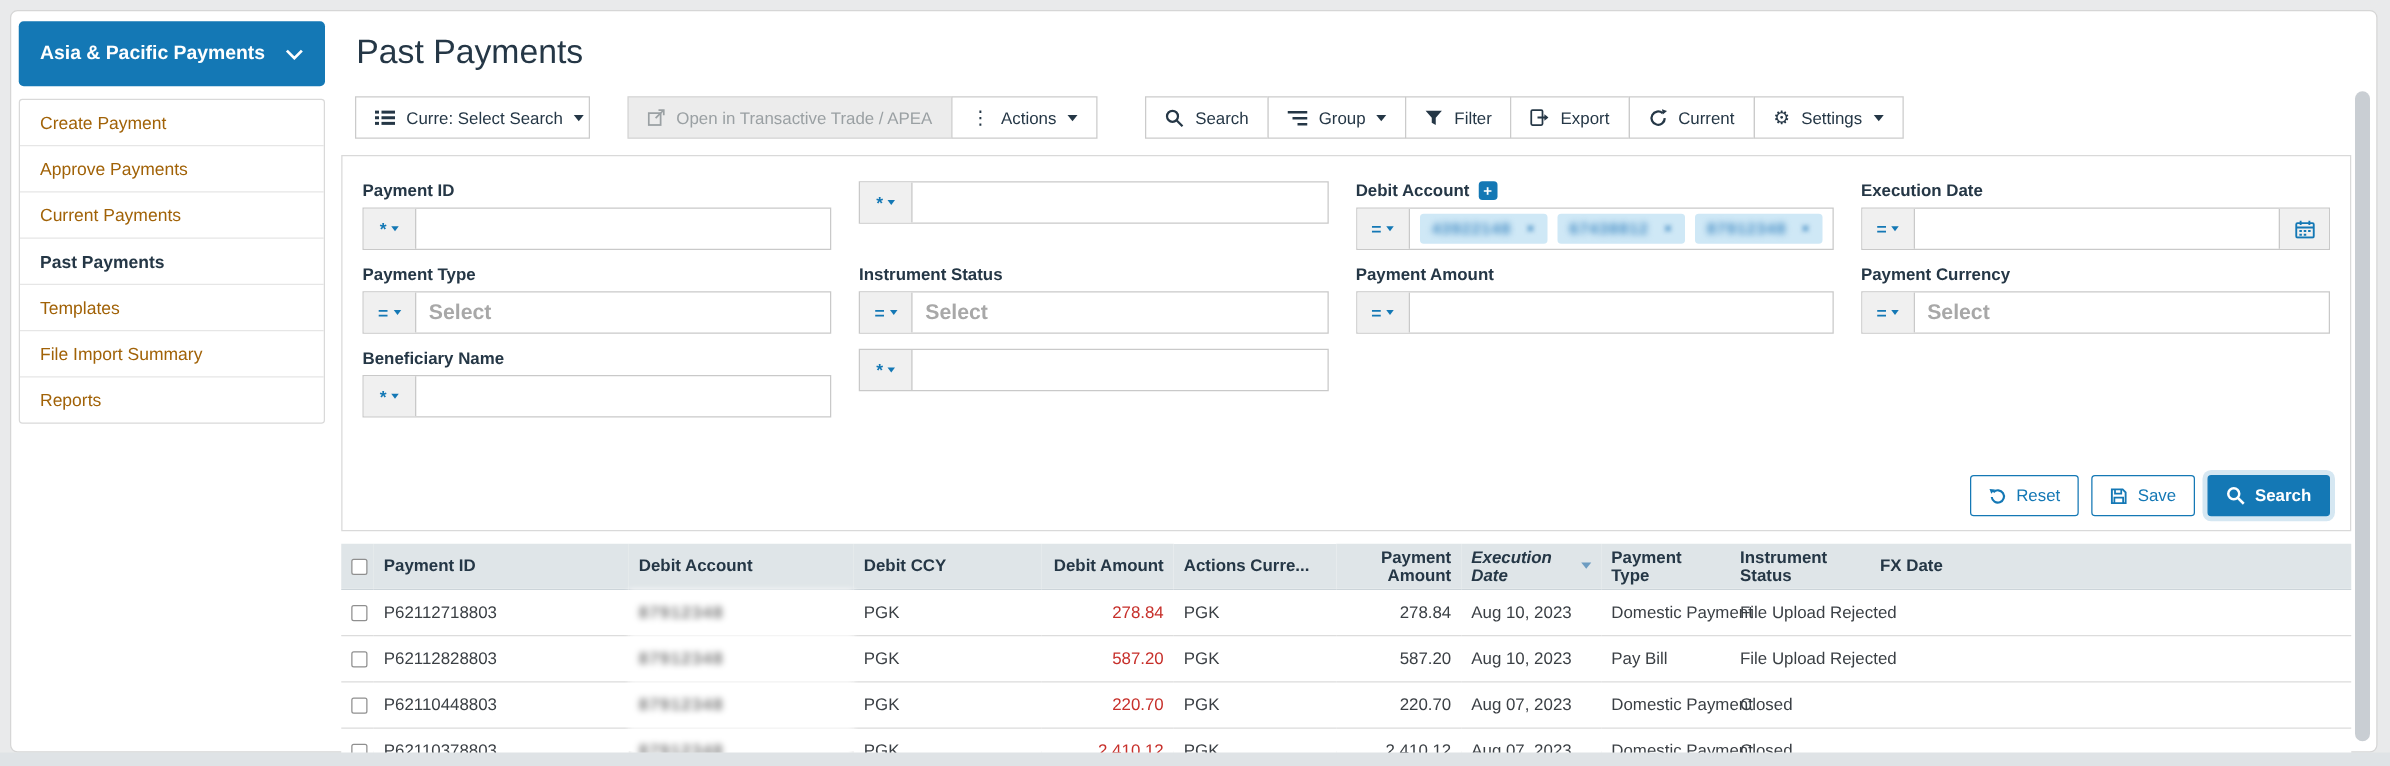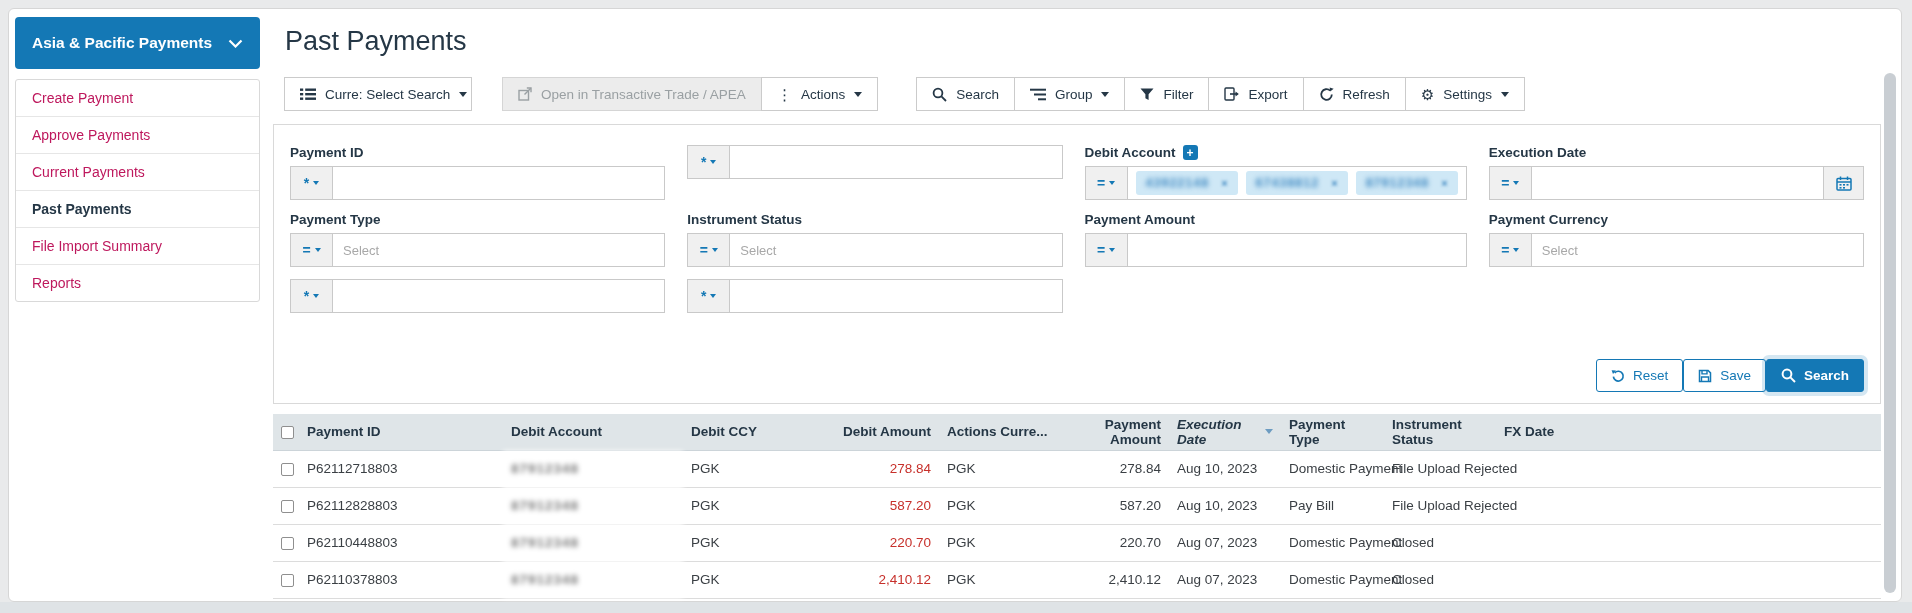--- a/index.html
+++ b/index.html
@@ -10,21 +10,21 @@
           background:#fff; border:1px solid #d6d6d6; border-radius:6px; }
 
   .bottom-strip { position:absolute; left:0; bottom:0; width:1912px; height:11px; background:#dfe3e6; }
 
   
   .sidebar { position:absolute; left:6px; top:8px; width:245px; }
   .sb-head { height:52px; background:#1478b5; border-radius:4px; color:#fff;
              display:flex; align-items:center; justify-content:space-between;
              padding:16px 17px; font-size:15.5px; font-weight:bold; cursor:pointer; }
   .sb-menu { margin-top:10px; background:#fff; border:1px solid #d9d9d9; border-radius:3px; }
-  .sb-item { padding:10px 16px; font-size:14px; color:#be185d; border-bottom:1px solid #e6e6e6; cursor:pointer; }
+  .sb-item { padding:10px 16px; font-size:14px; color:#a16207; border-bottom:1px solid #e6e6e6; cursor:pointer; }
   .sb-item:last-child { border-bottom:none; }
   .sb-item.active { color:#253746; font-weight:bold; }
 
   
   .main { position:absolute; left:264px; top:0; width:1608px; }
   .page-title { margin:17px 0 0 12px; font-size:27px; font-weight:400; color:#253746; }
 
   .toolbar { display:flex; align-items:center; margin:20px 0 0 11px; }
   .tbtn { display:flex; align-items:center; gap:9px; height:34px; padding:0 15px;
           background:#fff; border:1px solid #cbcbcb; font-size:13.5px; color:#253746;
@@ -44,31 +44,31 @@
   .panel { margin-top:13px; background:#fff; border:1px solid #d9d9d9; padding:20px 16px 11px 16px; }
   .fgrid { display:grid; grid-template-columns:repeat(4,1fr); column-gap:22px; row-gap:12px; }
   .flabel { display:flex; align-items:center; gap:7px; font-size:13.5px; font-weight:bold; color:#253746; margin-bottom:6px; }
   .plus-badge { width:15px; height:15px; background:#1478b5; border-radius:3px; color:#fff;
                 font-size:12px; font-weight:bold; display:flex; align-items:center; justify-content:center; cursor:pointer; }
   .control { display:flex; align-items:stretch; height:34px; border:1px solid #c9c9c9; background:#fff; }
   .op { width:42px; background:#f0f0f0; border-right:1px solid #c9c9c9; display:flex;
         align-items:center; justify-content:center; gap:4px; color:#1478b5; font-weight:bold;
         font-size:14px; cursor:pointer; flex:none; }
   .inp { flex:1; border:none; outline:none; background:transparent; padding:0 10px;
-         font-family:"Liberation Sans", sans-serif; font-size:13px; color:#444; min-width:0; }
+         font-family:"Liberation Sans", sans-serif; font-size:17px; color:#444; min-width:0;font-weight:bold; }
   .inp::placeholder { color:#a8a8a8; opacity:1; }
   .chipbox { flex:1; display:flex; align-items:center; gap:8px; padding:0 8px; overflow:hidden; }
   .chip { background:#cfe8f6; border-radius:3px; height:24px; display:flex; align-items:center;
           gap:12px; padding:0 10px; color:#3f89c2; font-size:12.5px; cursor:pointer; flex:none; }
   .chip .num { filter:blur(2.6px); font-weight:bold; letter-spacing:1px; }
   .chip .x { filter:blur(1.6px); font-size:11px; font-weight:bold; }
   .suffix { width:40px; background:#f0f0f0; border-left:1px solid #c9c9c9; display:flex;
             align-items:center; justify-content:center; color:#1478b5; cursor:pointer; flex:none; }
 
-  .factions { display:flex; justify-content:flex-end; margin-top:46px;align-items:center; }
+  .factions { display:flex; justify-content:flex-end; gap:10px; margin-top:46px;align-items:center; }
   .fbtn { display:flex; align-items:center; gap:8px; height:33px; padding:0 14px; border-radius:3px;
           font-size:13.5px; cursor:pointer; background:#fff; border:1px solid #1478b5; color:#1478b5; }
   .fbtn.primary { background:#1478b5; color:#fff; font-weight:bold;
                   box-shadow:0 0 0 4px rgba(20,120,181,0.18); }
 
   
   .tablewrap { margin-top:10px; }
   table { width:100%; border-collapse:collapse; table-layout:fixed; font-size:13.5px; }
   thead th { background:#dfe5e8; height:36px; text-align:left; color:#253746; font-size:13.5px;
              font-weight:bold; padding:0 8px; border-bottom:1px solid #ccd4d9; }
@@ -100,20 +100,21 @@
       <span>Asia &amp; Pacific Payments</span>
       <svg width="15" height="9" viewBox="0 0 15 9">
         <polyline points="1.5,1.5 7.5,7.5 13.5,1.5" fill="none" stroke="#ffffff" stroke-width="2.2"></polyline>
       </svg>
     </div>
     <div class="sb-menu">
       <div class="sb-item">Create Payment</div>
       <div class="sb-item">Approve Payments</div>
       <div class="sb-item">Current Payments</div>
       <div class="sb-item active">Past Payments</div>
+      <div class="sb-item">Templates</div>
       <div class="sb-item">File Import Summary</div>
       <div class="sb-item">Reports</div>
     </div>
   </div>
 
   <div class="main">
     <div class="page-title">Past Payments</div>
 
     <div class="toolbar">
       <div class="tbtn view-btn">
@@ -184,21 +185,21 @@
             <line x1="6" y1="7" x2="13.5" y2="7" stroke="#253746" stroke-width="1.6"></line>
             <polygon points="11.5,4.4 14.8,7 11.5,9.6" fill="#253746"></polygon>
           </svg>
           <span>Export</span>
         </div>
         <div class="tbtn">
           <svg width="15" height="15" viewBox="0 0 15 15">
             <path d="M12.8 7.5a5.3 5.3 0 1 1-1.7-3.9" fill="none" stroke="#253746" stroke-width="1.8"></path>
             <polygon points="10.6,0.4 14.6,1.8 11.2,4.6" fill="#253746"></polygon>
           </svg>
-          <span>Refresh</span>
+          <span>Current</span>
         </div>
         <div class="tbtn">
           <span class="glyph">⚙</span>
           <span>Settings</span>
           <span class="cd"></span>
         </div>
       </div>
     </div>
 
     <div class="panel">
@@ -328,20 +329,23 @@
           <div class="control">
             <div class="op">
                 <span>=</span>
                 <span class="cd sm"></span>
               </div>
             <input class="inp" placeholder="Select" style="">
           </div>
         </div>
 
         <div class="field">
+          <div class="flabel">
+              <span>Beneficiary Name</span>
+            </div>
           <div class="control">
             <div class="op">
                 <span>*</span>
                 <span class="cd sm"></span>
               </div>
             <input class="inp" placeholder="" style="">
           </div>
         </div>
 
         <div class="field">

